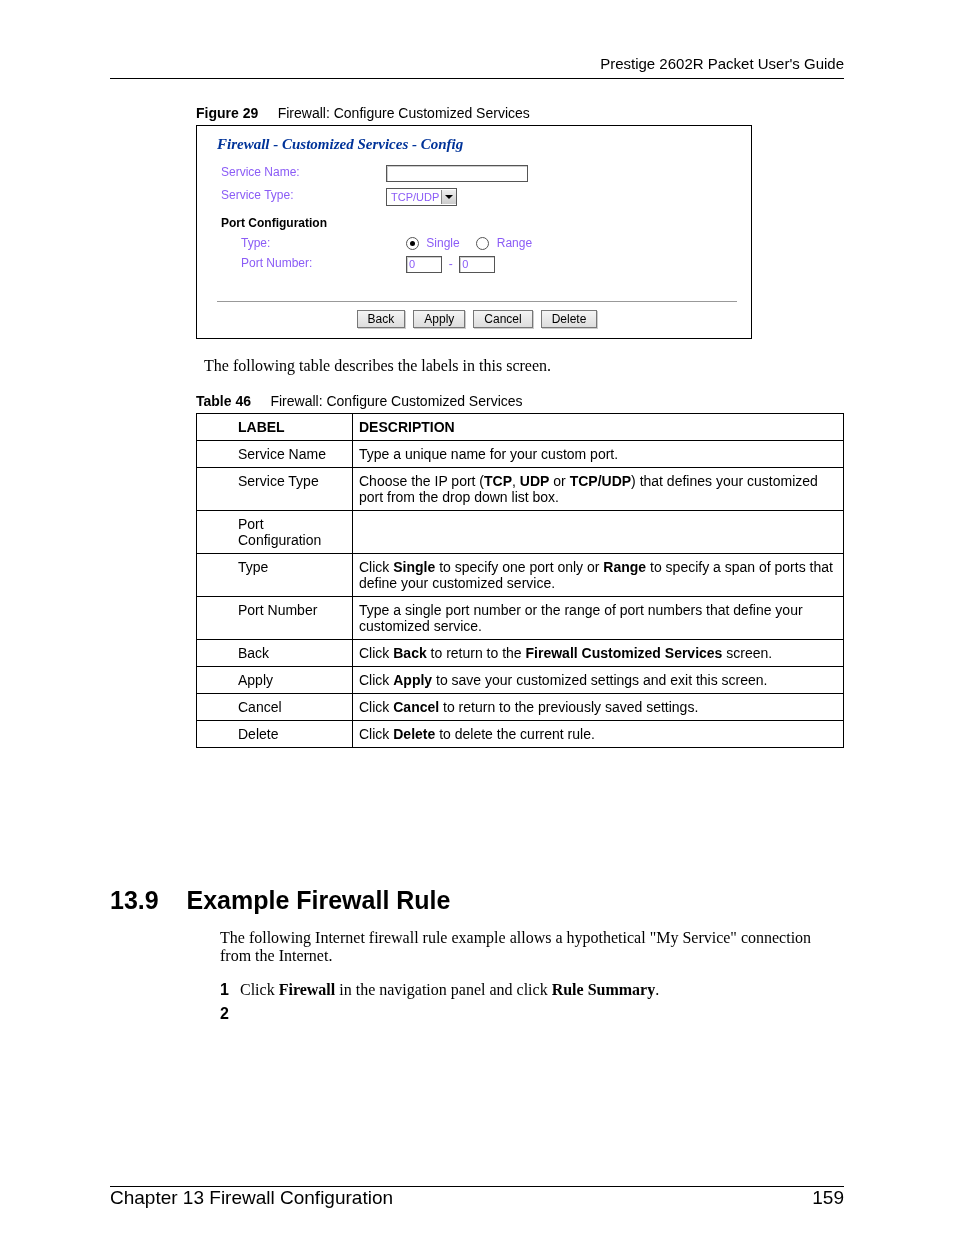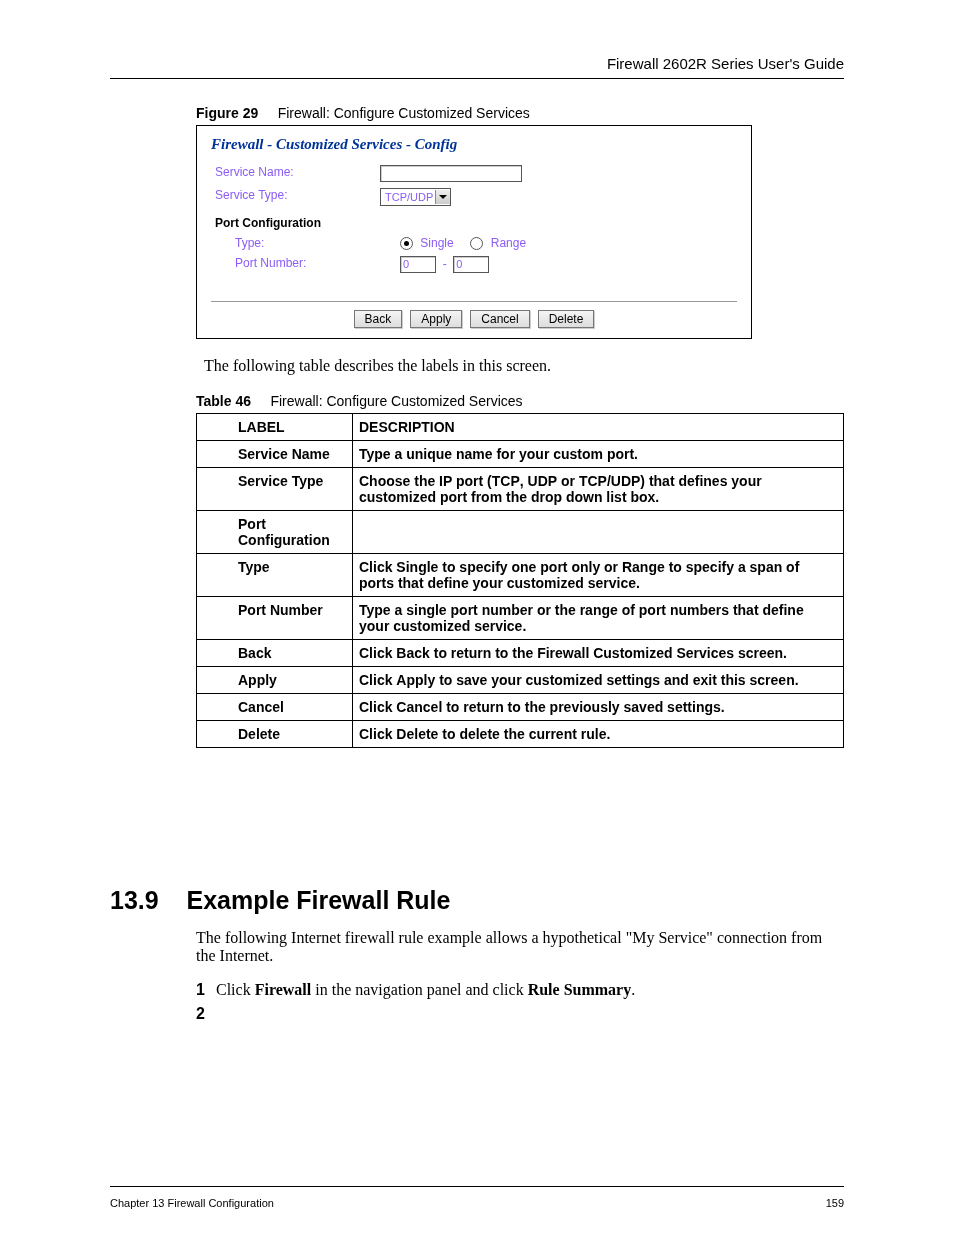--- a/index.html
+++ b/index.html
@@ -36,21 +36,21 @@
     left: 196px;
     right: 110px;
   }
   .fig-caption {
     font-size: 14px;
     margin-bottom: 4px;
   }
   .fig-caption .fignum { font-weight: bold; }
   .figure-box {
     border: 1px solid #000;
-    padding: 10px 14px 10px 14px;
+    padding: 10px 14px 10px 20px;
     width: 556px;
     box-sizing: border-box;
   }
   .fig-title {
     color: #003399;
     font-style: italic;
     font-weight: bold;
     font-family: "Times New Roman", serif;
     font-size: 15px;
     margin-bottom: 12px;
@@ -146,38 +146,37 @@
   .desc-table {
     border-collapse: collapse;
     width: 100%;
     font-size: 14px;
   }
   .desc-table th, .desc-table td {
     border: 1px solid #000;
     padding: 5px 6px;
     vertical-align: top;
     text-align: left;
-    font-weight: bold;
   }
   .desc-table th {
     font-weight: bold;
   }
   .desc-table .label-col { width: 108px; padding-left: 41px; }
   .section-heading {
     position: absolute;
     left: 110px;
     right: 110px;
   }
   .h2 {
     font-size: 25px;
     font-weight: bold;
     margin-bottom: 14px;
   }
   .sec-body {
-    margin-left: 86px;
+    margin-left: 110px;
     font-family: "Times New Roman", serif;
     font-size: 16px;
   }
   .ol-item {
     display: flex;
     margin-bottom: 6px;
   }
   .ol-item .num {
     font-weight: bold;
     font-family: Arial, sans-serif;
@@ -186,32 +185,32 @@
   .footer-rule {
     position: absolute;
     left: 110px; right: 110px;
     bottom: 48px;
     border-top: 1px solid #000;
   }
   .footer {
     position: absolute;
     left: 110px; right: 110px;
     bottom: 26px;
-    font-size: 11px;
+    font-size: 19px;
     display: flex;
     justify-content: space-between;
   }
 </style>
 </head>
 <body>
 
 <div class="page">
 
   <div class="header-area">
-    <span>Firewall 2602R Series User's Guide</span>
+    <span>Prestige 2602R Packet User's Guide</span>
   </div>
   <div class="header-rule"></div>
 
   <div class="content">
 
     <div class="fig-caption">
       <span class="fignum">Figure 29</span>
       <span>&nbsp;&nbsp;&nbsp;</span>
       <span>Firewall: Configure Customized Services</span>
     </div>

